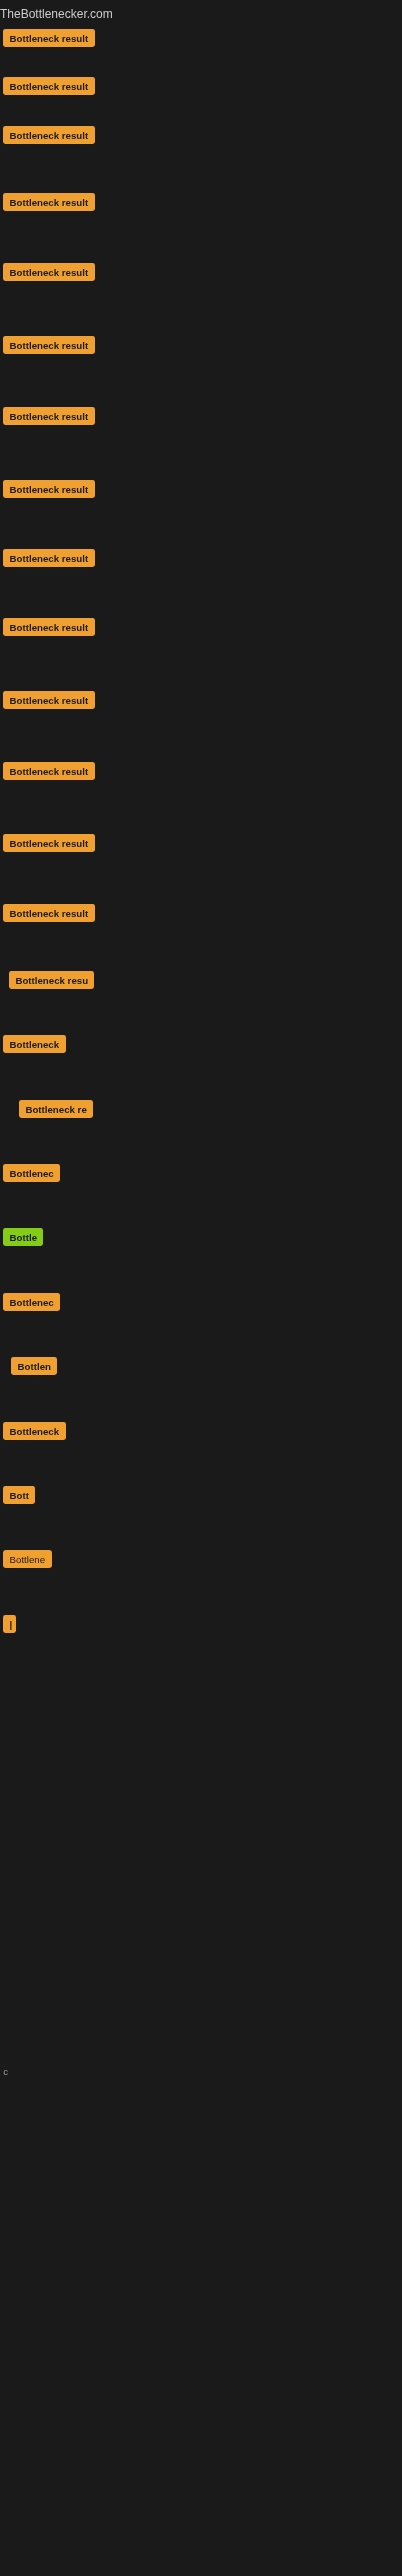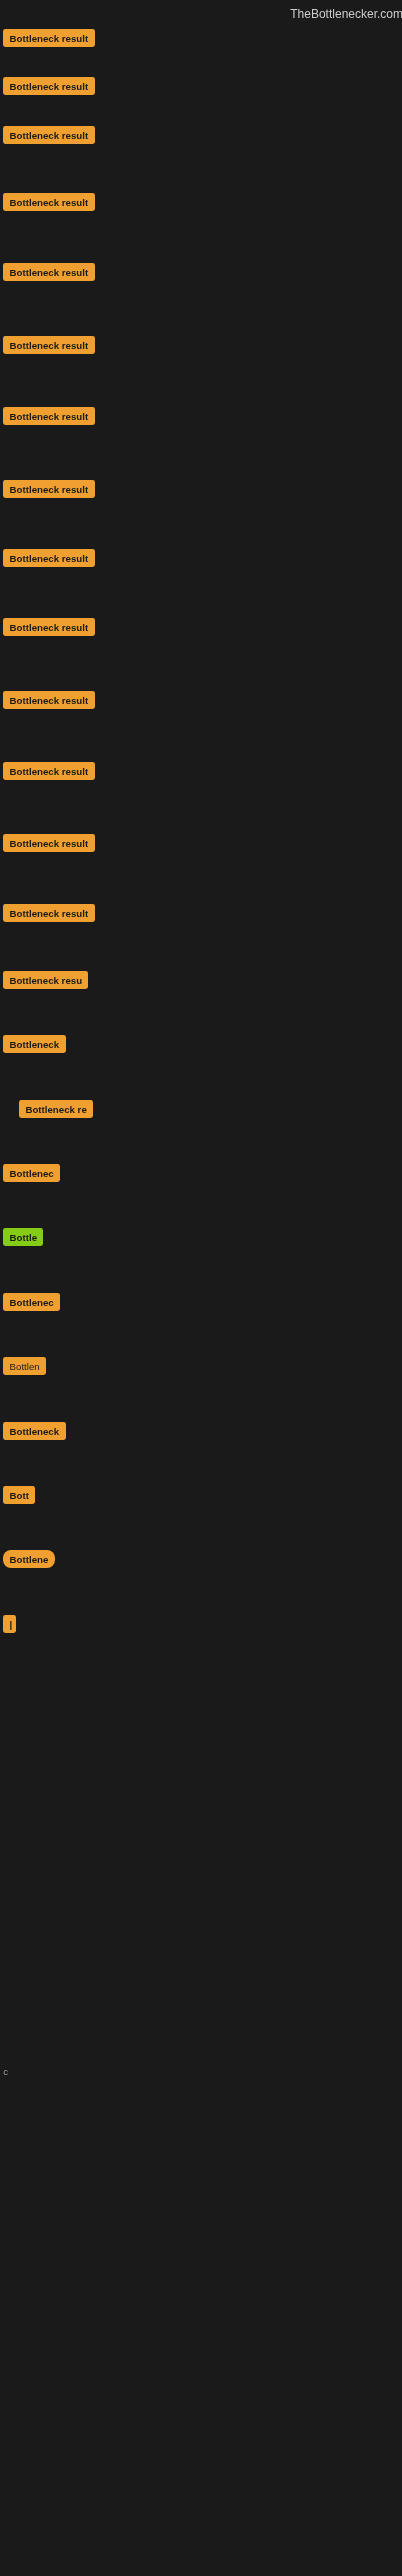--- a/index.html
+++ b/index.html
@@ -12,45 +12,45 @@
       background-color: #1a1a1a;
       width: 403px;
       min-height: 2576px;
       font-family: Arial, sans-serif;
       position: relative;
     }
   </style>
 </head>
 <body>
 
-<div style="text-align:right; padding: 6.4px 0 8px 0;">
+<div style="text-align:left; padding: 6.4px 0 8px 0;">
   <span style="color:#cccccc; font-size:12px; font-family: Arial, sans-serif;">TheBottlenecker.com</span>
 </div>
 
 <div style="position: relative; width: 403px; height: 2415px;">
 <div style="position: absolute; top: 0px; left: 3.2px;"><span style="display: inline-block; background-color: rgb(240, 160, 48); color: rgb(26, 26, 26); font-size: 9.7px; font-weight: bold; padding: 3.2px 6.4px; border-radius: 2.4px; max-width: 97px; overflow: hidden; white-space: nowrap; font-family: Arial, sans-serif;">Bottleneck result</span></div>
     <div style="position: absolute; top: 48px; left: 3.2px;"><span style="display: inline-block; background-color: rgb(240, 160, 48); color: rgb(26, 26, 26); font-size: 9.7px; font-weight: bold; padding: 3.2px 6.4px; border-radius: 2.4px; max-width: 97px; overflow: hidden; white-space: nowrap; font-family: Arial, sans-serif;">Bottleneck result</span></div>
     <div style="position: absolute; top: 97px; left: 3.2px;"><span style="display: inline-block; background-color: rgb(240, 160, 48); color: rgb(26, 26, 26); font-size: 9.7px; font-weight: bold; padding: 3.2px 6.4px; border-radius: 2.4px; max-width: 97px; overflow: hidden; white-space: nowrap; font-family: Arial, sans-serif;">Bottleneck result</span></div>
     <div style="position: absolute; top: 164px; left: 3.2px;"><span style="display: inline-block; background-color: rgb(240, 160, 48); color: rgb(26, 26, 26); font-size: 9.7px; font-weight: bold; padding: 3.2px 6.4px; border-radius: 2.4px; max-width: 97px; overflow: hidden; white-space: nowrap; font-family: Arial, sans-serif;">Bottleneck result</span></div>
     <div style="position: absolute; top: 234px; left: 3.2px;"><span style="display: inline-block; background-color: rgb(240, 160, 48); color: rgb(26, 26, 26); font-size: 9.7px; font-weight: bold; padding: 3.2px 6.4px; border-radius: 2.4px; max-width: 97px; overflow: hidden; white-space: nowrap; font-family: Arial, sans-serif;">Bottleneck result</span></div>
     <div style="position: absolute; top: 307px; left: 3.2px;"><span style="display: inline-block; background-color: rgb(240, 160, 48); color: rgb(26, 26, 26); font-size: 9.7px; font-weight: bold; padding: 3.2px 6.4px; border-radius: 2.4px; max-width: 97px; overflow: hidden; white-space: nowrap; font-family: Arial, sans-serif;">Bottleneck result</span></div>
     <div style="position: absolute; top: 378px; left: 3.2px;"><span style="display: inline-block; background-color: rgb(240, 160, 48); color: rgb(26, 26, 26); font-size: 9.7px; font-weight: bold; padding: 3.2px 6.4px; border-radius: 2.4px; max-width: 97px; overflow: hidden; white-space: nowrap; font-family: Arial, sans-serif;">Bottleneck result</span></div>
     <div style="position: absolute; top: 451px; left: 3.2px;"><span style="display: inline-block; background-color: rgb(240, 160, 48); color: rgb(26, 26, 26); font-size: 9.7px; font-weight: bold; padding: 3.2px 6.4px; border-radius: 2.4px; max-width: 97px; overflow: hidden; white-space: nowrap; font-family: Arial, sans-serif;">Bottleneck result</span></div>
     <div style="position: absolute; top: 520px; left: 3.2px;"><span style="display: inline-block; background-color: rgb(240, 160, 48); color: rgb(26, 26, 26); font-size: 9.7px; font-weight: bold; padding: 3.2px 6.4px; border-radius: 2.4px; max-width: 97px; overflow: hidden; white-space: nowrap; font-family: Arial, sans-serif;">Bottleneck result</span></div>
     <div style="position: absolute; top: 589px; left: 3.2px;"><span style="display: inline-block; background-color: rgb(240, 160, 48); color: rgb(26, 26, 26); font-size: 9.7px; font-weight: bold; padding: 3.2px 6.4px; border-radius: 2.4px; max-width: 97px; overflow: hidden; white-space: nowrap; font-family: Arial, sans-serif;">Bottleneck result</span></div>
     <div style="position: absolute; top: 662px; left: 3.2px;"><span style="display: inline-block; background-color: rgb(240, 160, 48); color: rgb(26, 26, 26); font-size: 9.7px; font-weight: bold; padding: 3.2px 6.4px; border-radius: 2.4px; max-width: 97px; overflow: hidden; white-space: nowrap; font-family: Arial, sans-serif;">Bottleneck result</span></div>
     <div style="position: absolute; top: 733px; left: 3.2px;"><span style="display: inline-block; background-color: rgb(240, 160, 48); color: rgb(26, 26, 26); font-size: 9.7px; font-weight: bold; padding: 3.2px 6.4px; border-radius: 2.4px; max-width: 97px; overflow: hidden; white-space: nowrap; font-family: Arial, sans-serif;">Bottleneck result</span></div>
     <div style="position: absolute; top: 805px; left: 3.2px;"><span style="display: inline-block; background-color: rgb(240, 160, 48); color: rgb(26, 26, 26); font-size: 9.7px; font-weight: bold; padding: 3.2px 6.4px; border-radius: 2.4px; max-width: 97px; overflow: hidden; white-space: nowrap; font-family: Arial, sans-serif;">Bottleneck result</span></div>
     <div style="position: absolute; top: 875px; left: 3.2px;"><span style="display: inline-block; background-color: rgb(240, 160, 48); color: rgb(26, 26, 26); font-size: 9.7px; font-weight: bold; padding: 3.2px 6.4px; border-radius: 2.4px; max-width: 97px; overflow: hidden; white-space: nowrap; font-family: Arial, sans-serif;">Bottleneck result</span></div>
-    <div style="position: absolute; top: 942px; left: 3px; text-align: right;"><span style="display: inline-block; background-color: rgb(240, 160, 48); color: rgb(26, 26, 26); font-size: 9.7px; font-weight: bold; padding: 3.2px 6.4px; border-radius: 2.4px; max-width: 85px; overflow: hidden; white-space: nowrap; font-family: Arial, sans-serif;">Bottleneck resu</span></div>
+    <div style="position: absolute; top: 942px; left: 9px; text-align: right;"><span style="display: inline-block; background-color: rgb(240, 160, 48); color: rgb(26, 26, 26); font-size: 9.7px; font-weight: bold; padding: 3.2px 6.4px; border-radius: 2.4px; max-width: 85px; overflow: hidden; white-space: nowrap; font-family: Arial, sans-serif;">Bottleneck resu</span></div>
     <div style="position: absolute; top: 1006px; left: 3.2px;"><span style="display: inline-block; background-color: rgb(240, 160, 48); color: rgb(26, 26, 26); font-size: 9.7px; font-weight: bold; padding: 3.2px 6.4px; border-radius: 2.4px; max-width: 64px; overflow: hidden; white-space: nowrap; font-family: Arial, sans-serif;">Bottleneck</span></div>
     <div style="position: absolute; top: 1071px; left: 19px;"><span style="display: inline-block; background-color: rgb(240, 160, 48); color: rgb(26, 26, 26); font-size: 9.7px; font-weight: bold; padding: 3.2px 6.4px; border-radius: 2.4px; max-width: 76px; overflow: hidden; white-space: nowrap; font-family: Arial, sans-serif;">Bottleneck re</span></div>
     <div style="position: absolute; top: 1135px; left: 3.2px;"><span style="display: inline-block; background-color: rgb(240, 160, 48); color: rgb(26, 26, 26); font-size: 9.7px; font-weight: bold; padding: 3.2px 6.4px; border-radius: 2.4px; max-width: 58px; overflow: hidden; white-space: nowrap; font-family: Arial, sans-serif;">Bottlenec</span></div>
     <div style="position: absolute; top: 1199px; left: 3.2px;"><span style="display: inline-block; background-color: #84cc16; color: rgb(26, 26, 26); font-size: 9.7px; font-weight: bold; padding: 3.2px 6.4px; border-radius: 2.4px; max-width: 44px; overflow: hidden; white-space: nowrap; font-family: Arial, sans-serif;">Bottle</span></div>
     <div style="position: absolute; top: 1264px; left: 3.2px;"><span style="display: inline-block; background-color: rgb(240, 160, 48); color: rgb(26, 26, 26); font-size: 9.7px; font-weight: bold; padding: 3.2px 6.4px; border-radius: 2.4px; max-width: 58px; overflow: hidden; white-space: nowrap; font-family: Arial, sans-serif;">Bottlenec</span></div>
-    <div style="position: absolute; top: 1328px; left: 3.2px;"><span style="display: inline-block; background-color: rgb(240, 160, 48); color: rgb(26, 26, 26); font-size: 9.7px; font-weight: normal; padding: 3.2px 6.4px; border-radius: 2.4px; max-width: 48px; overflow: hidden; white-space: nowrap; font-family: Arial, sans-serif;">Bottlen</span></div>
+    <div style="position: absolute; top: 1328px; left: 3.2px;"><span style="display: inline-block; background-color: rgb(240, 160, 48); color: rgb(26, 26, 26); font-size: 9.7px; font-weight: bold; padding: 3.2px 6.4px; border-radius: 2.4px; max-width: 48px; overflow: hidden; white-space: nowrap; font-family: Arial, sans-serif; margin-left: 8px;">Bottlen</span></div>
     <div style="position: absolute; top: 1393px; left: 3.2px;"><span style="display: inline-block; background-color: rgb(240, 160, 48); color: rgb(26, 26, 26); font-size: 9.7px; font-weight: bold; padding: 3.2px 6.4px; border-radius: 2.4px; max-width: 63px; overflow: hidden; white-space: nowrap; font-family: Arial, sans-serif;">Bottleneck</span></div>
     <div style="position: absolute; top: 1457px; left: 3.2px;"><span style="display: inline-block; background-color: rgb(240, 160, 48); color: rgb(26, 26, 26); font-size: 9.7px; font-weight: bold; padding: 3.2px 6.4px; border-radius: 2.4px; max-width: 34px; overflow: hidden; white-space: nowrap; font-family: Arial, sans-serif; text-align: right;">Bott</span></div>
-    <div style="position: absolute; top: 1521px; left: 3.2px;"><span style="display: inline-block; background-color: rgb(240, 160, 48); color: rgb(26, 26, 26); font-size: 9.7px; font-weight: bold; padding: 3.2px 6.4px; border-radius: 8px; max-width: 52px; overflow: hidden; white-space: nowrap; font-family: Arial, sans-serif;">Bottlene</span></div>
+    <div style="position: absolute; top: 1521px; left: 3.2px;"><span style="display: inline-block; background-color: rgb(240, 160, 48); color: rgb(26, 26, 26); font-size: 9.7px; font-weight: normal; padding: 3.2px 6.4px; border-radius: 3px; max-width: 52px; overflow: hidden; white-space: nowrap; font-family: Arial, sans-serif;">Bottlene</span></div>
     <div style="position: absolute; top: 1586px; left: 3.2px;"><span style="display: inline-block; background-color: rgb(240, 160, 48); color: rgb(26, 26, 26); font-size: 9.7px; font-weight: bold; padding: 3.2px 6.4px; border-radius: 2.4px; max-width: 11.3px; overflow: hidden; white-space: nowrap; font-family: Arial, sans-serif;">|</span></div>
     <div style="position: absolute; top: 2037px; left: 3.2px; color: rgb(153, 153, 153); font-size: 9.7px; font-family: Arial, sans-serif;">c</div>
   </div>
 
 
 </body></html>

